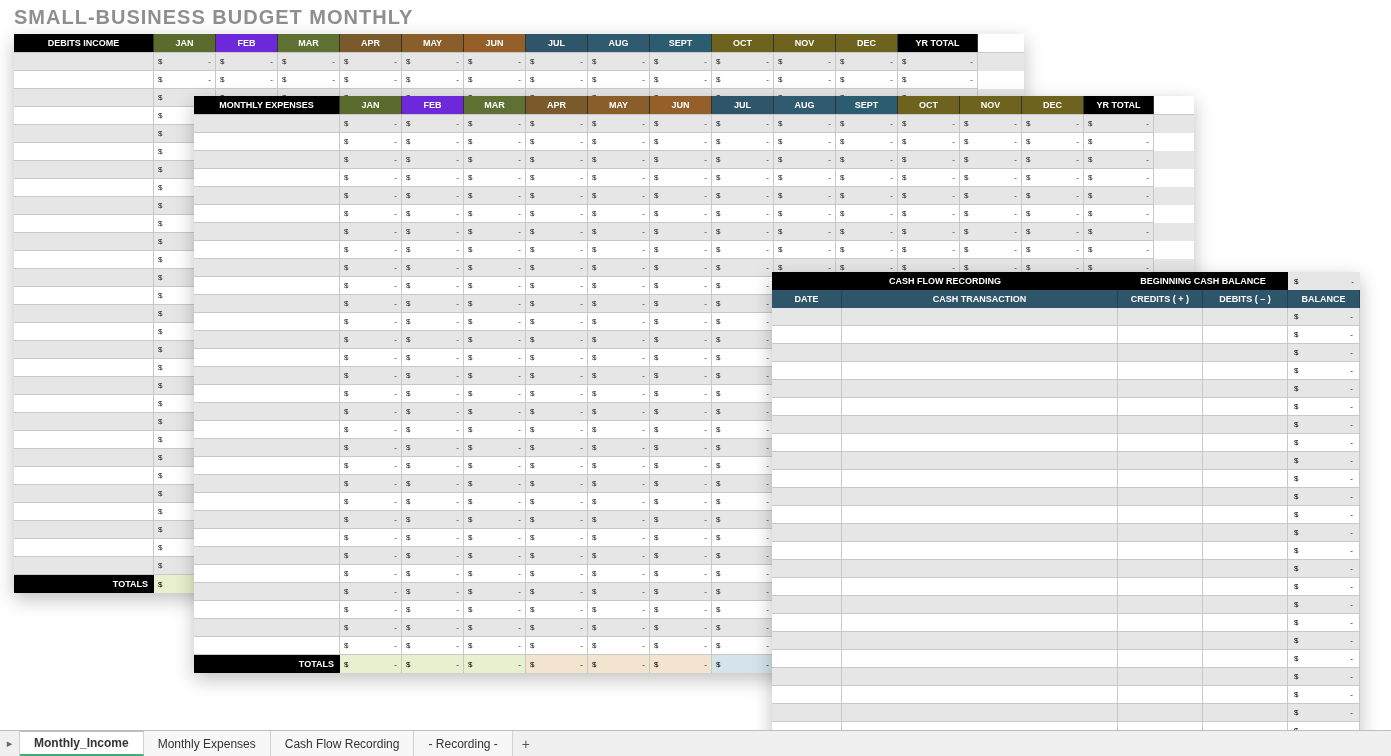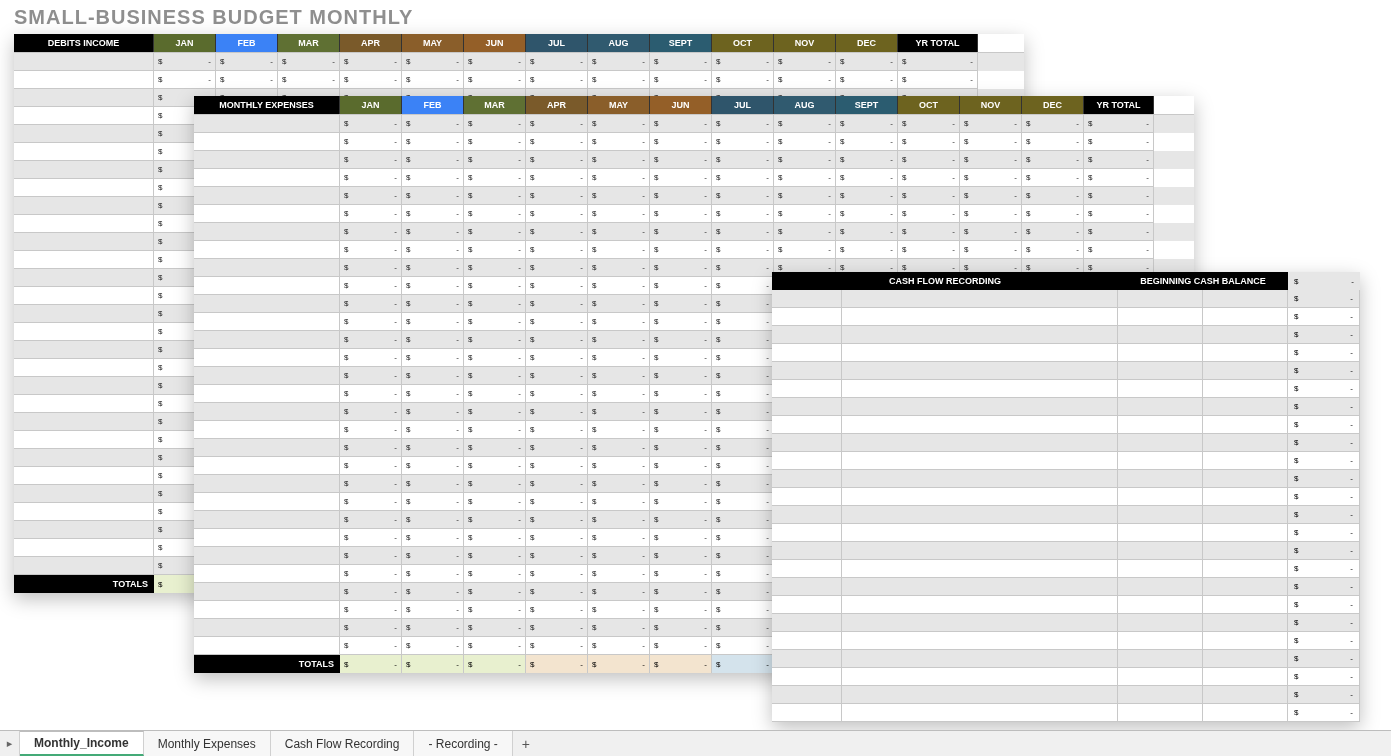--- a/index.html
+++ b/index.html
@@ -24,21 +24,21 @@
   }
   
   .hdr-row { display:flex; }
   .hdr-cell {
     background:#000; color:#fff;
     font-size:9px; font-weight:700;
     display:flex; align-items:center; justify-content:center;
     border-right:1px solid #333; height:18px;
   }
   
-  .m1{background:#5a6b2d}.m2{background:#3b82f6}.m3{background:#5f7033}
+  .m1{background:#5a6b2d}.m2{background:#6d28d9}.m3{background:#5f7033}
   .m4{background:#7a5a2a}.m5{background:#8a5e2a}.m6{background:#945f28}
   .m7{background:#2f556b}.m8{background:#305a6f}.m9{background:#2b5c70}
   .m10{background:#6d631f}.m11{background:#6d631f}.m12{background:#6d631f}
   .myr{background:#000}
   
   .body { border-top:1px solid #c8c8c8; }
   .row { display:flex; height:18px; }
   .row:nth-child(odd){ background:#e6e6e6; }
   .row:nth-child(even){ background:#ffffff; }
   .cell-label {
@@ -3485,20 +3485,27 @@
 
 <div class="sheet" id="s3" style="left:772px; top:272px; width:588px;">
   <div class="cf-hdr1">
     <div class="big" style="width:346px">CASH FLOW RECORDING</div>
     <div class="lbl" style="width:170px">BEGINNING CASH BALANCE</div>
     <div class="val" style="width:72px">
         <span>$</span>
         <span>-</span>
       </div>
   </div>
+  <div class="cf-hdr2">
+    <div style="width:70px">DATE</div>
+    <div style="width:276px">CASH TRANSACTION</div>
+    <div style="width:85px">CREDITS ( + )</div>
+    <div style="width:85px">DEBITS ( – )</div>
+    <div style="width:72px">BALANCE</div>
+  </div>
   <div class="cf-body" id="s3body">
       <div class="row">
         <div class="c" style="width:70px"></div>
         <div class="c" style="width:276px"></div>
         <div class="c" style="width:85px"></div>
         <div class="c" style="width:85px"></div>
         <div class="c" style="width:72px">
           <span>$</span>
           <span>-</span>
         </div>

